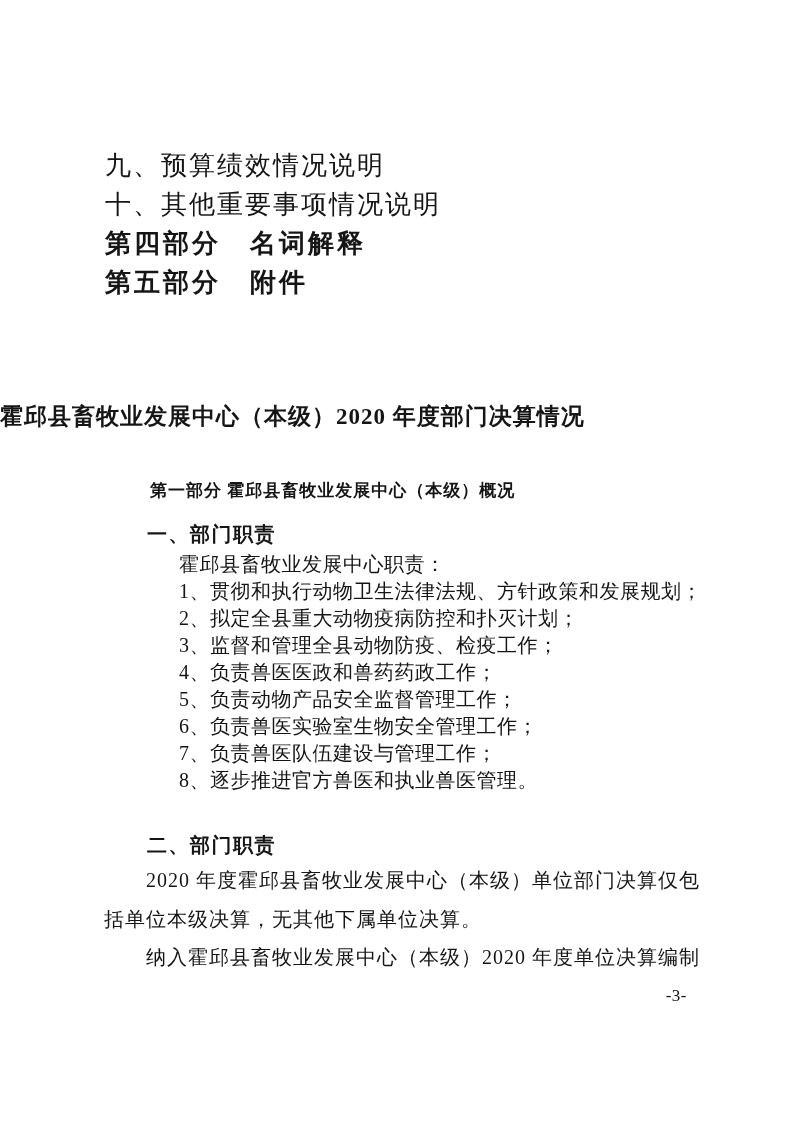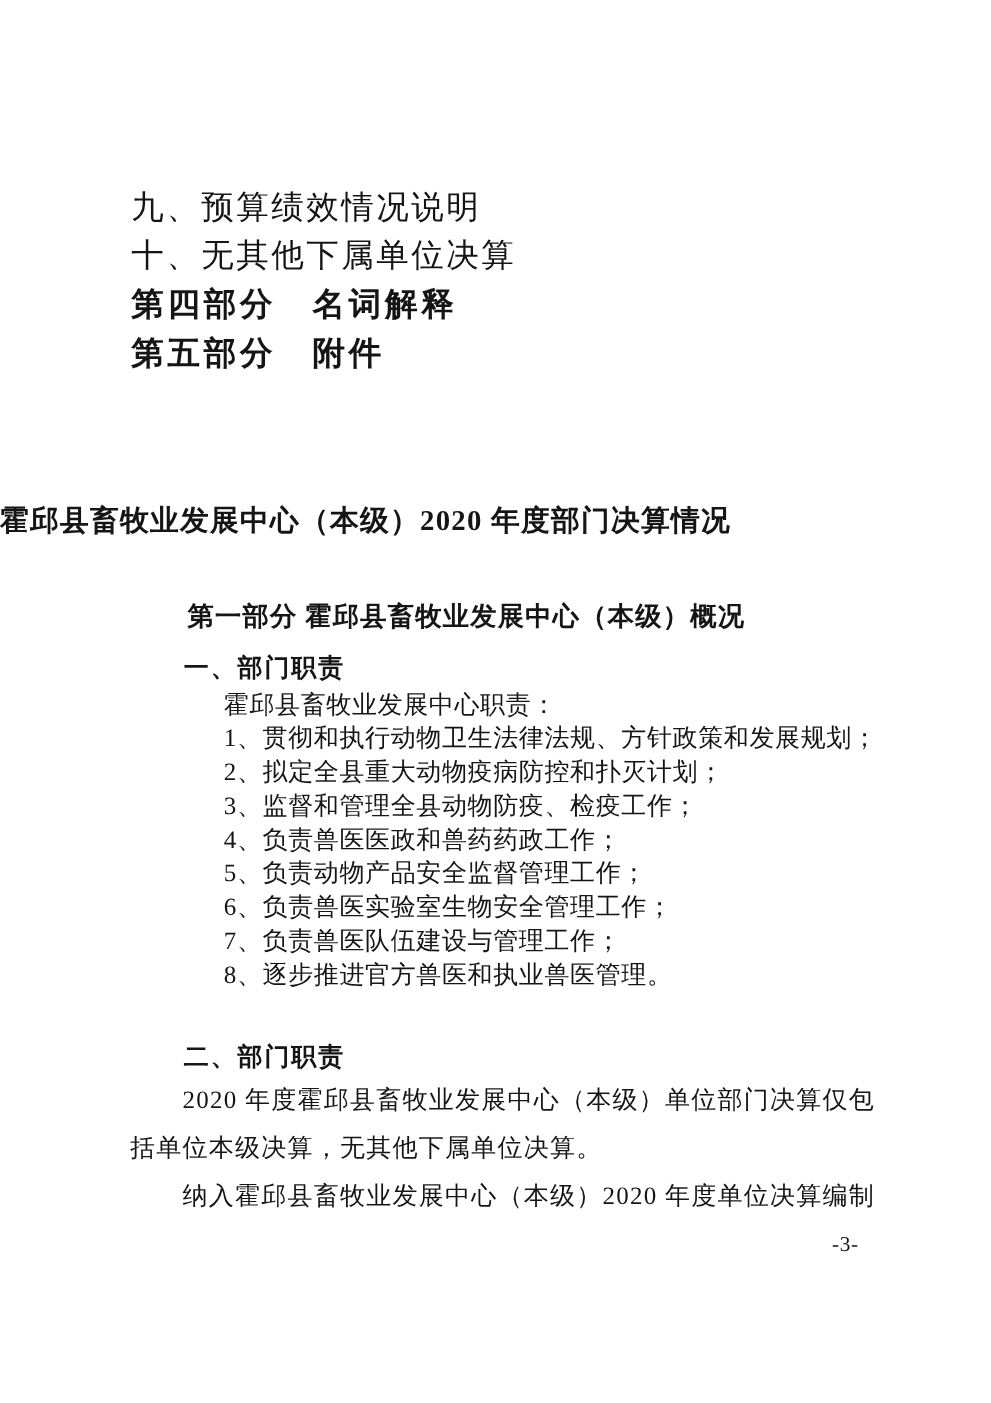--- a/index.html
+++ b/index.html
@@ -42,21 +42,21 @@
     font-size: 23px;
     font-weight: bold;
     letter-spacing: 1px;
     white-space: nowrap;
   }
   .part-heading {
     position: absolute;
     top: 479px;
     left: 150px;
     margin: 0;
-    font-size: 21px;
+    font-size: 17px;
     font-weight: bold;
     letter-spacing: 1px;
     white-space: nowrap;
   }
   .sec-heading {
     position: absolute;
     margin: 0;
     font-size: 20px;
     font-weight: bold;
     letter-spacing: 1.5px;
@@ -92,21 +92,21 @@
     letter-spacing: 0.5px;
   }
 </style>
 </head>
 <body>
 
 <div class="page">
 
   <div class="toc">
     <div class="toc-line">九、预算绩效情况说明</div>
-    <div class="toc-line">十、无其他下属单位决算</div>
+    <div class="toc-line">十、其他重要事项情况说明</div>
     <div class="toc-line toc-bold">第四部分　名词解释</div>
     <div class="toc-line toc-bold">第五部分　附件</div>
   </div>
 
   <h1 class="doc-title">霍邱县畜牧业发展中心（本级）2020 年度部门决算情况</h1>
 
   <h2 class="part-heading">第一部分 霍邱县畜牧业发展中心（本级）概况</h2>
 
   <h3 class="sec-heading sec1">一、部门职责</h3>
 

